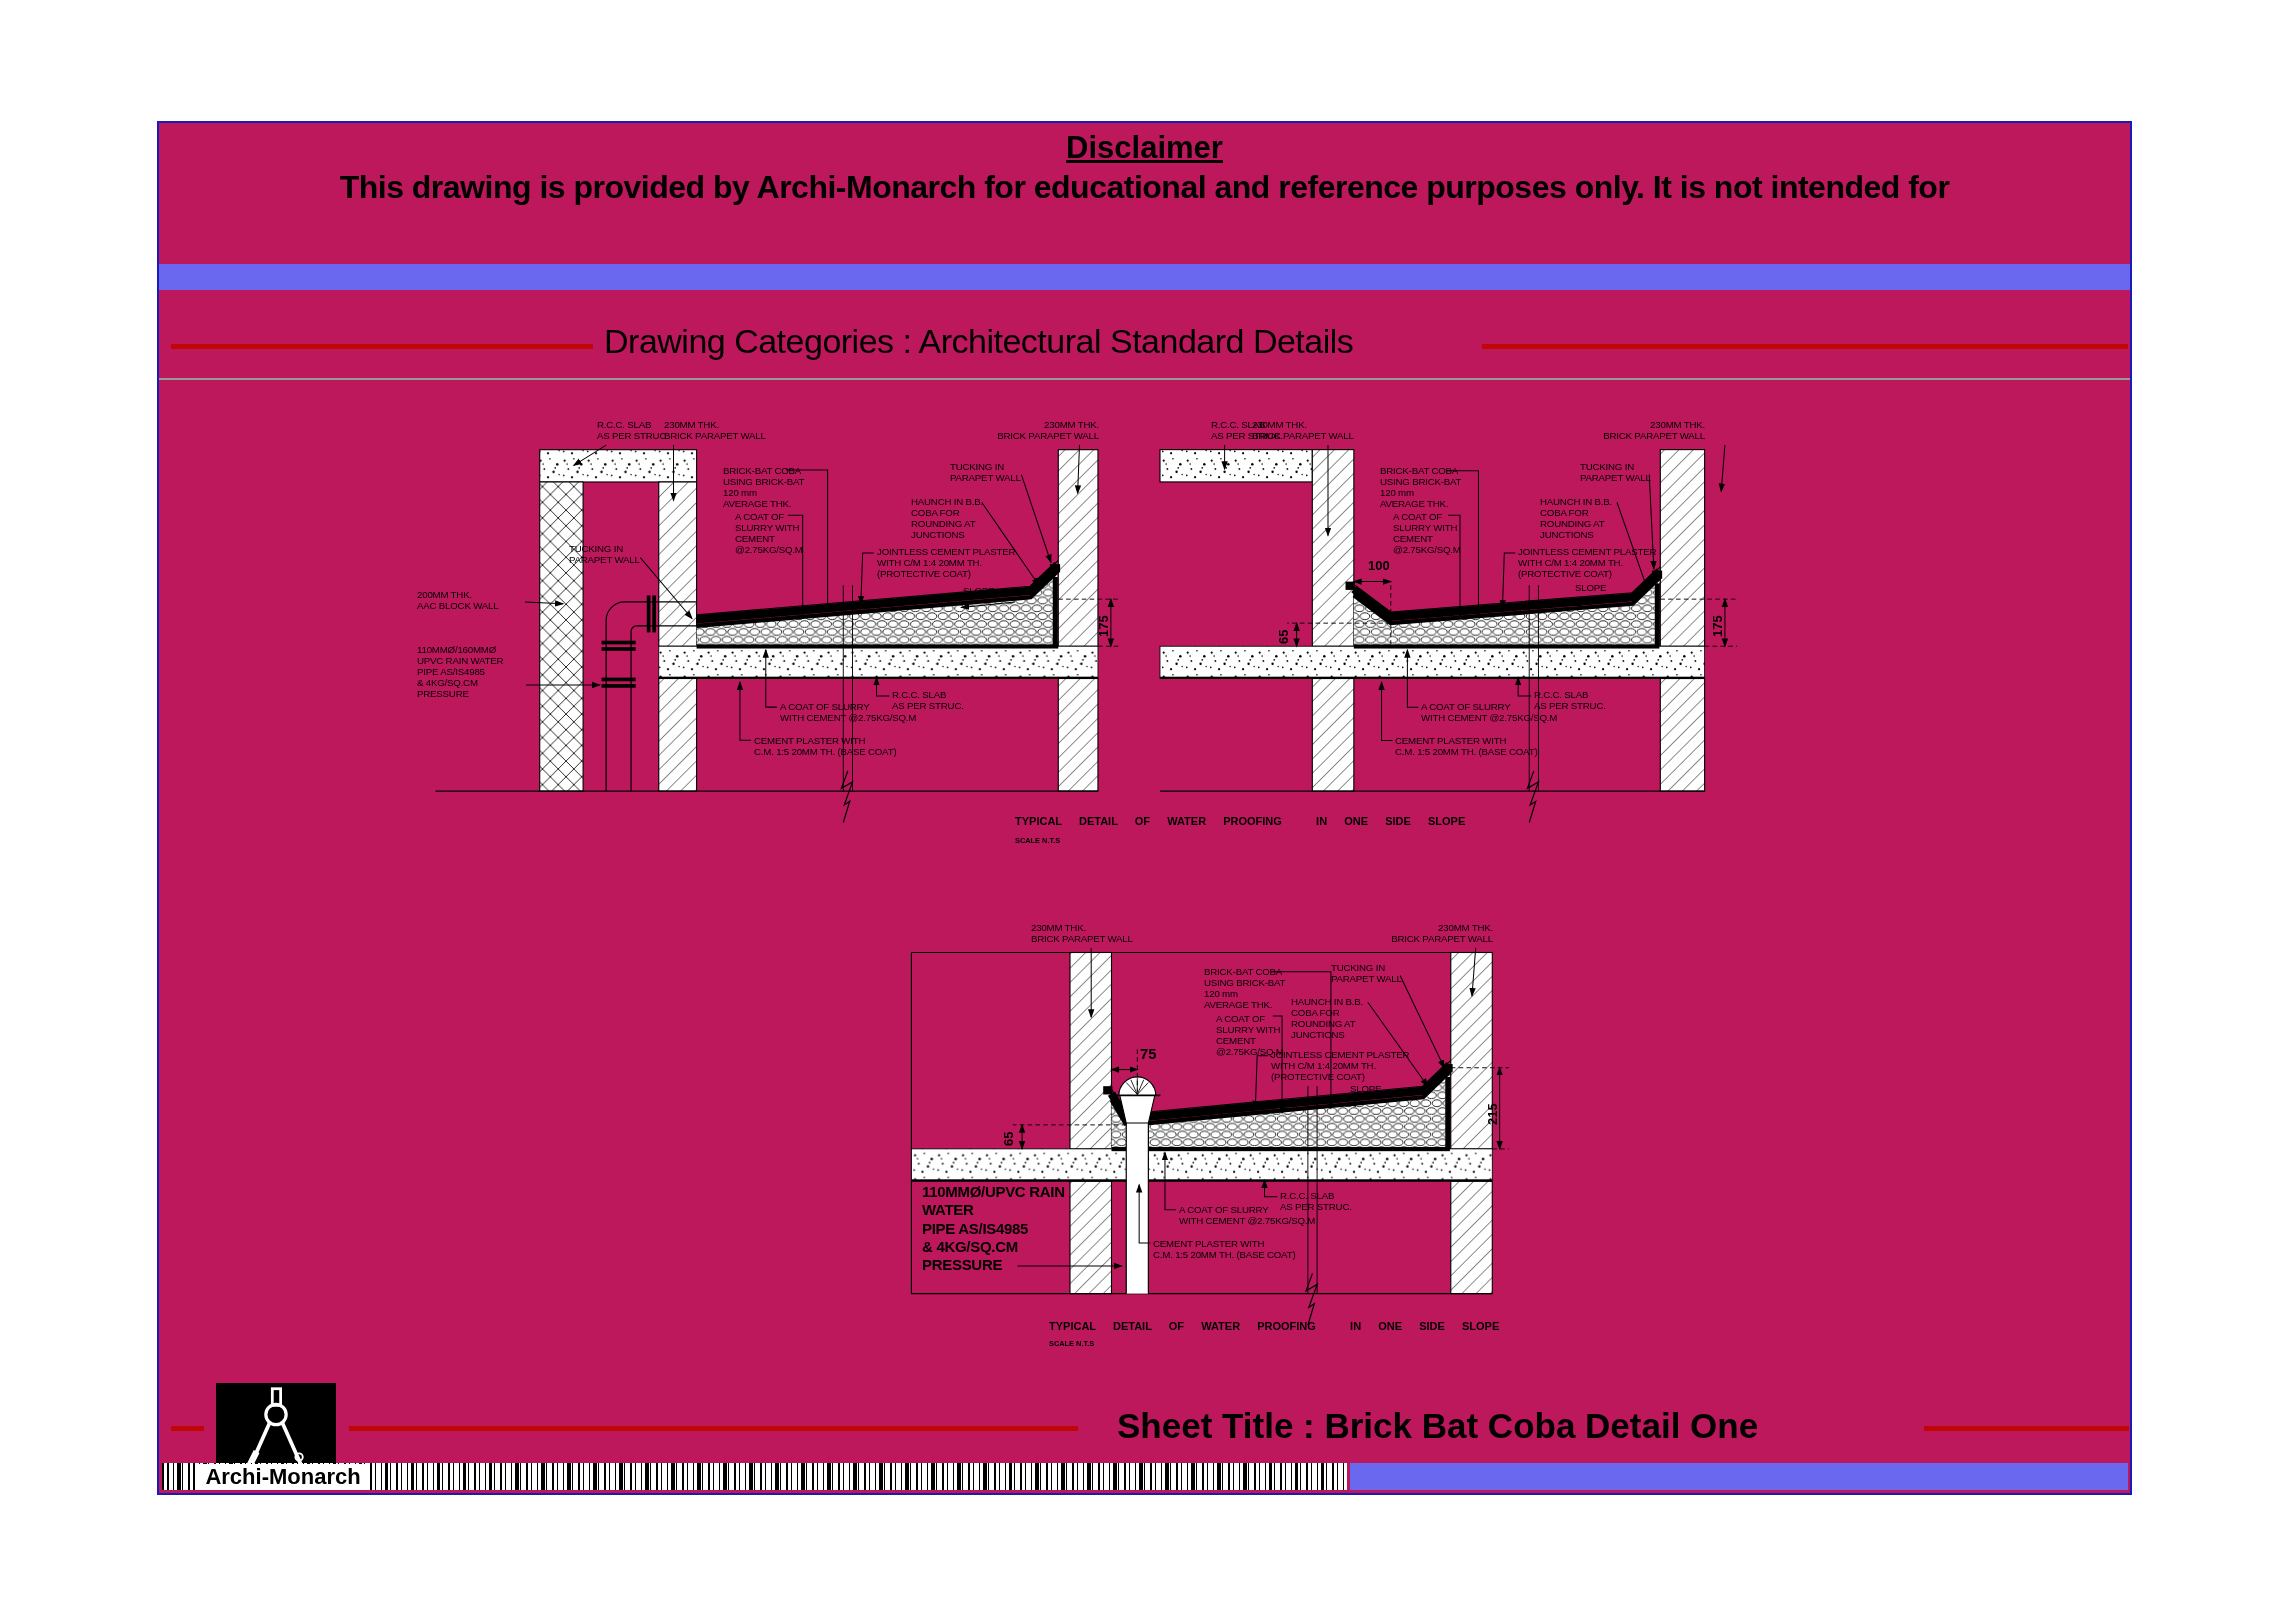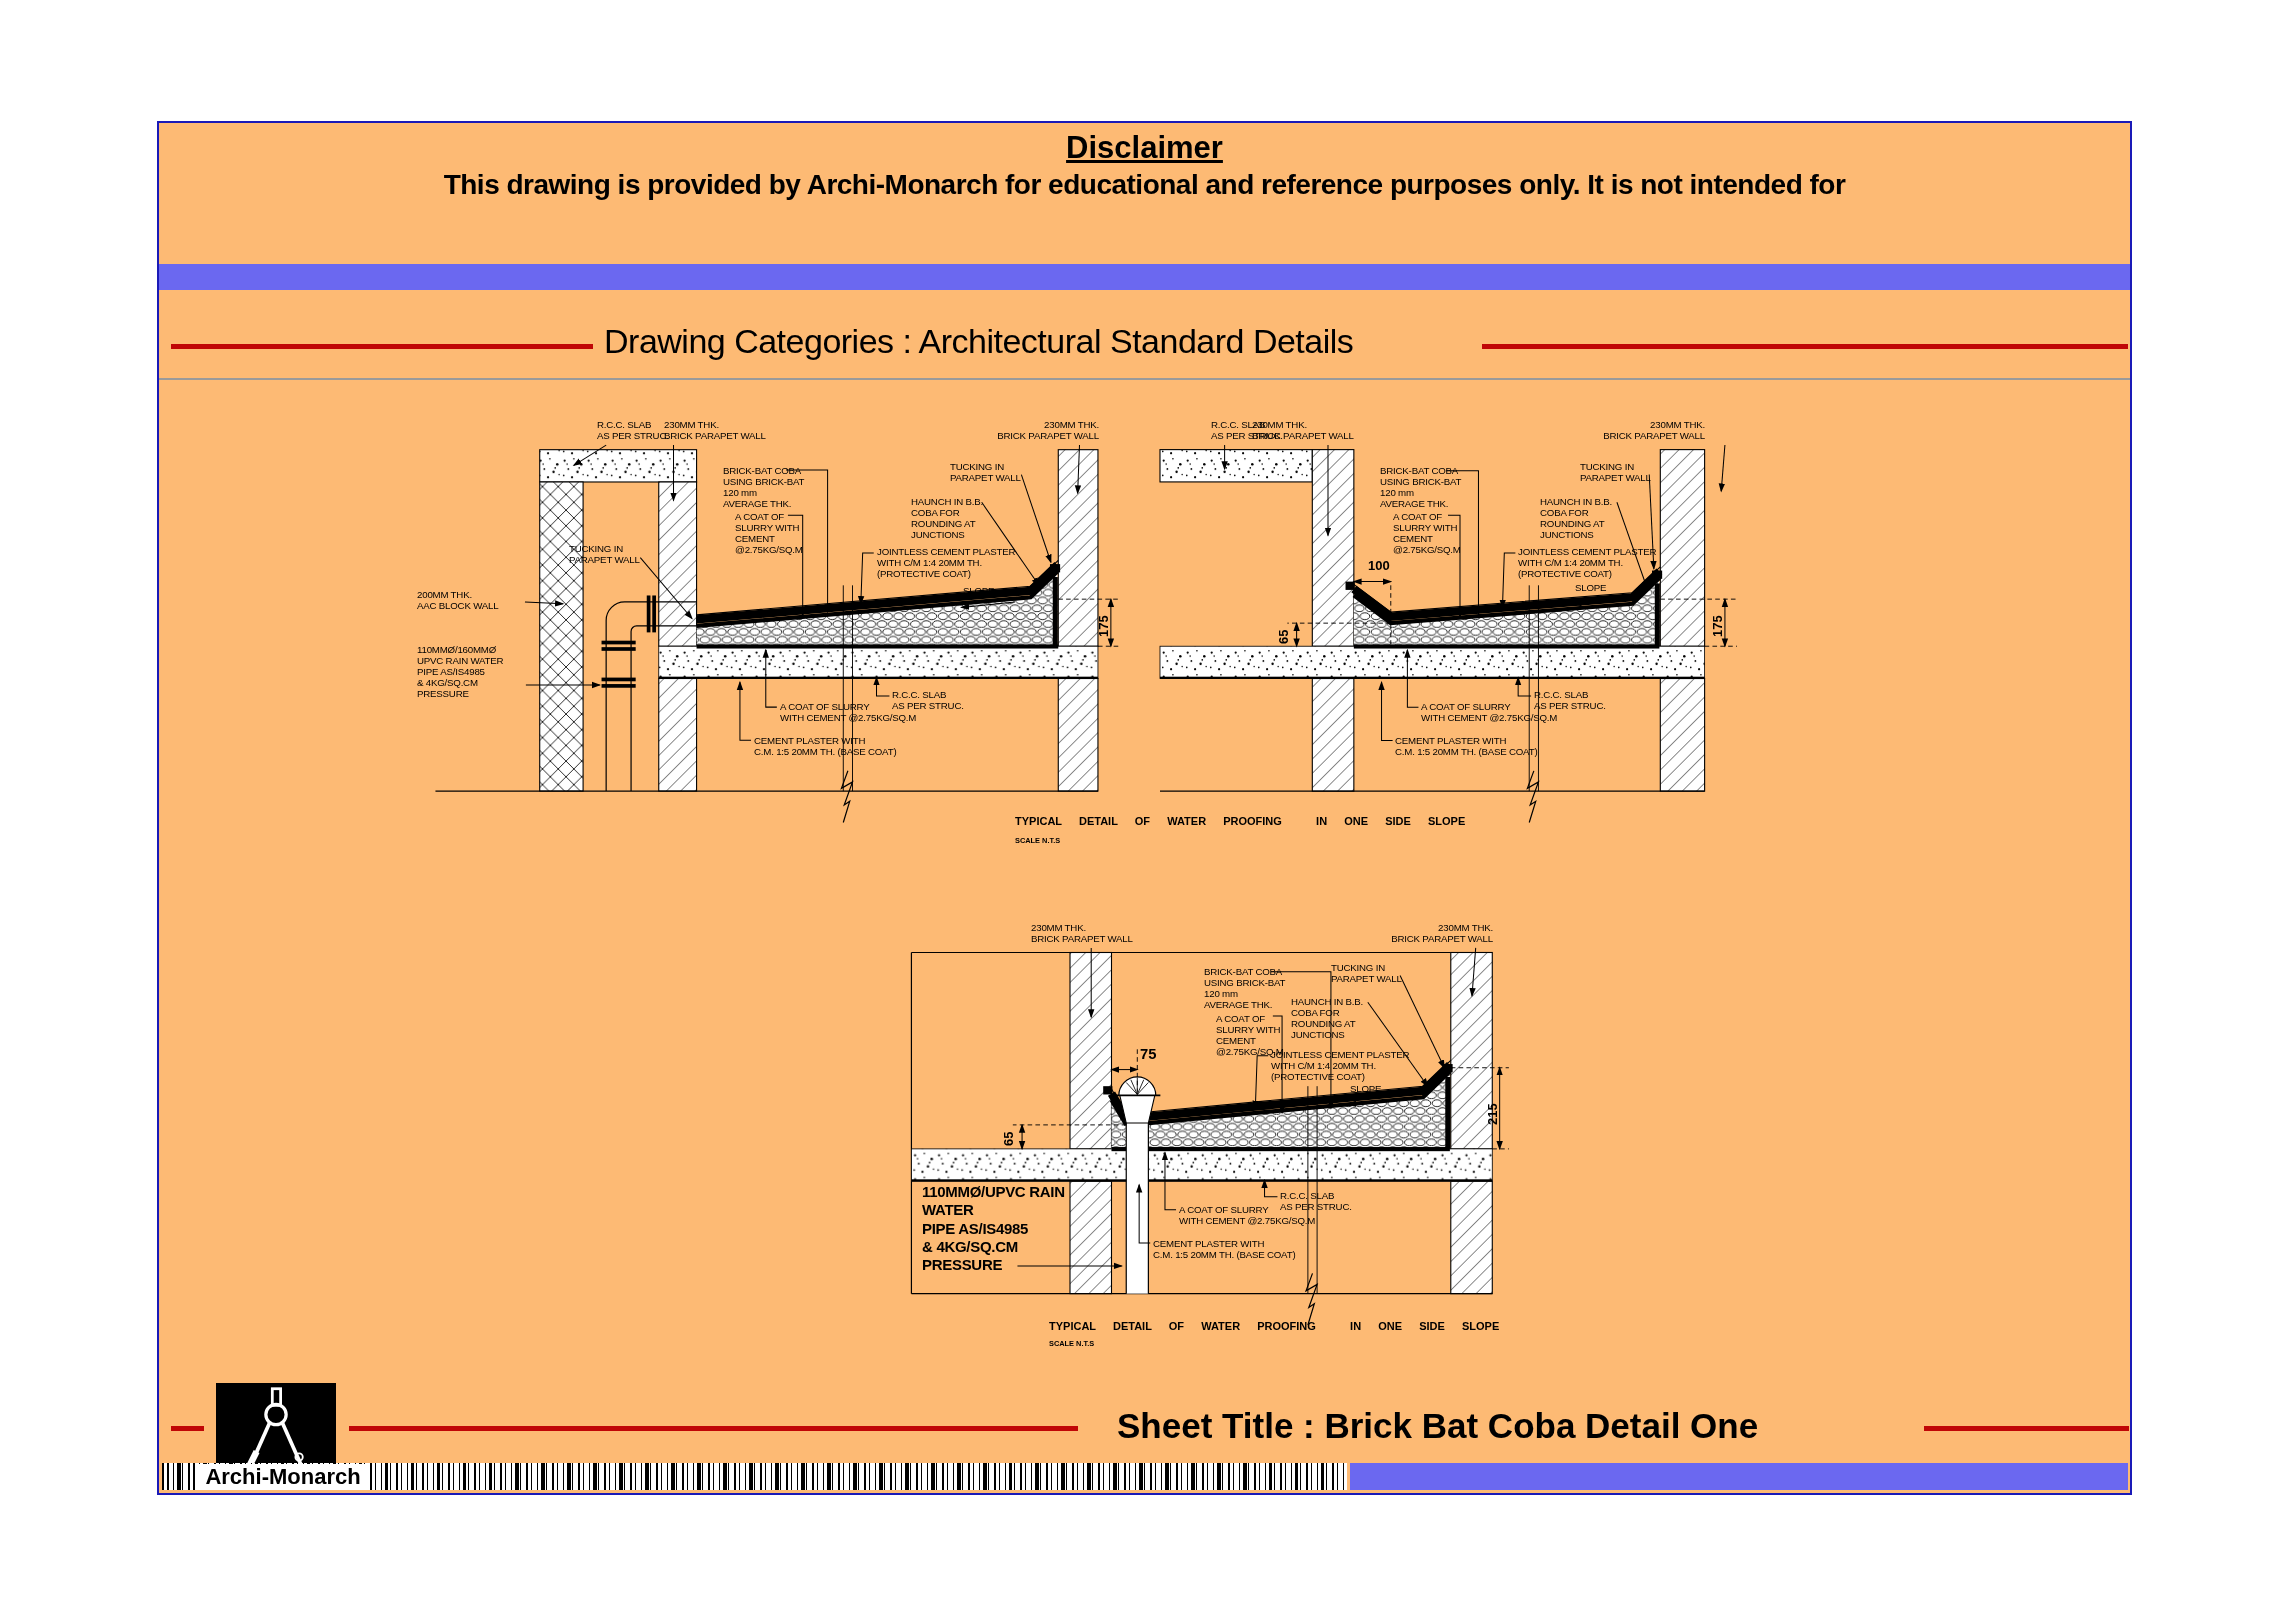--- a/index.html
+++ b/index.html
@@ -1,21 +1,21 @@
 <!DOCTYPE html>
 <html style="font-size:14.8px"><head>
 <meta charset="utf-8">
 <style>
   html,body{margin:0;padding:0;background:#fff;}
   body{width:2290px;height:1619px;position:relative;font-family:"Liberation Sans",sans-serif;color:#000;}
-  #box{position:absolute;left:157px;top:121px;width:1971px;height:1370px;border:2.8px solid #1a1ab8;background:#fdba74;}
+  #box{position:absolute;left:157px;top:121px;width:1971px;height:1370px;border:2.8px solid #1a1ab8;background:#be185d;}
   .abs{position:absolute;}
   .center{left:0;right:0;text-align:center;}
   .disc-title{font-size:31px;font-weight:bold;text-decoration:underline;}
-  .disc-line{font-size:28px;font-weight:bold;letter-spacing:-0.5px;}
+  .disc-line{font-size:32px;font-weight:bold;letter-spacing:-0.5px;}
   .bluebar{background:#6b68f0;}
   .cat-title{font-size:34px;font-weight:normal;letter-spacing:-0.5px;white-space:nowrap;}
   .redline{background:#c00606;height:4.6px;}
   .divider{height:1.8px;background:#9a9a9a;left:0;right:0;}
   .drawing{position:absolute;}
   .drawing svg{position:absolute;left:0;top:0;overflow:visible;}
   .lbl{position:absolute;font-weight:normal;font-size:9.7px;line-height:1.14;letter-spacing:-0.2px;white-space:pre-line;}
   .lbl.r{text-align:right;}
   .dim{position:absolute;font-weight:bold;font-size:13px;white-space:nowrap;}
   .dim.rot{transform:rotate(-90deg);transform-origin:left top;}

